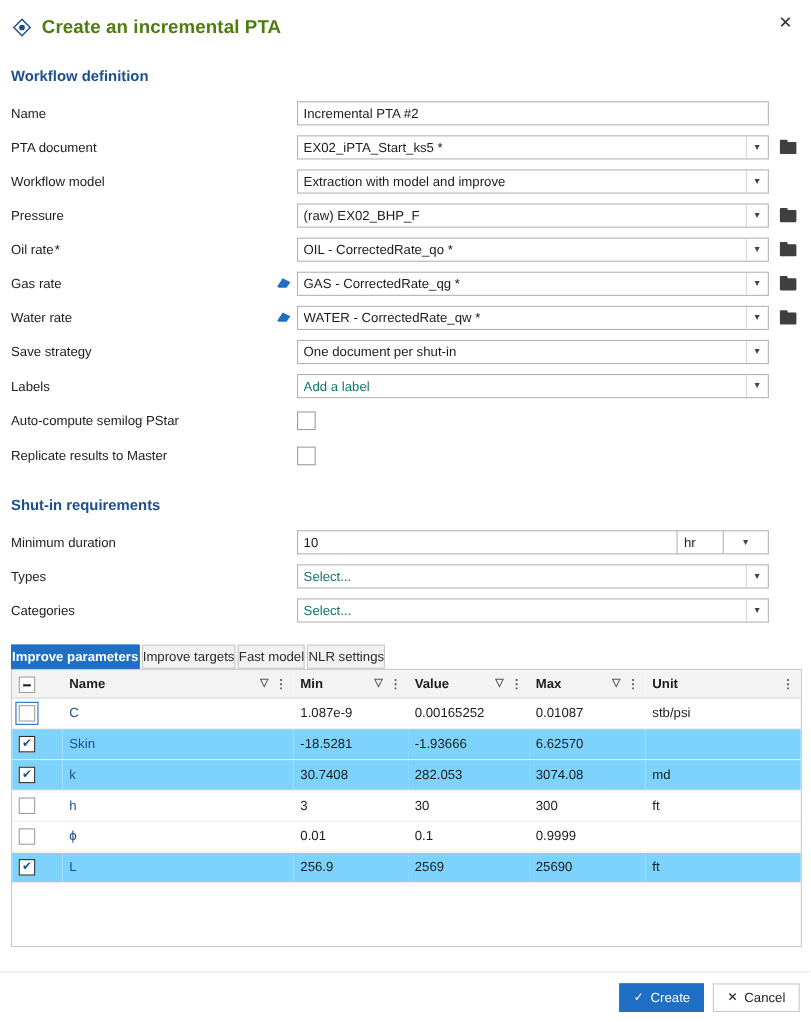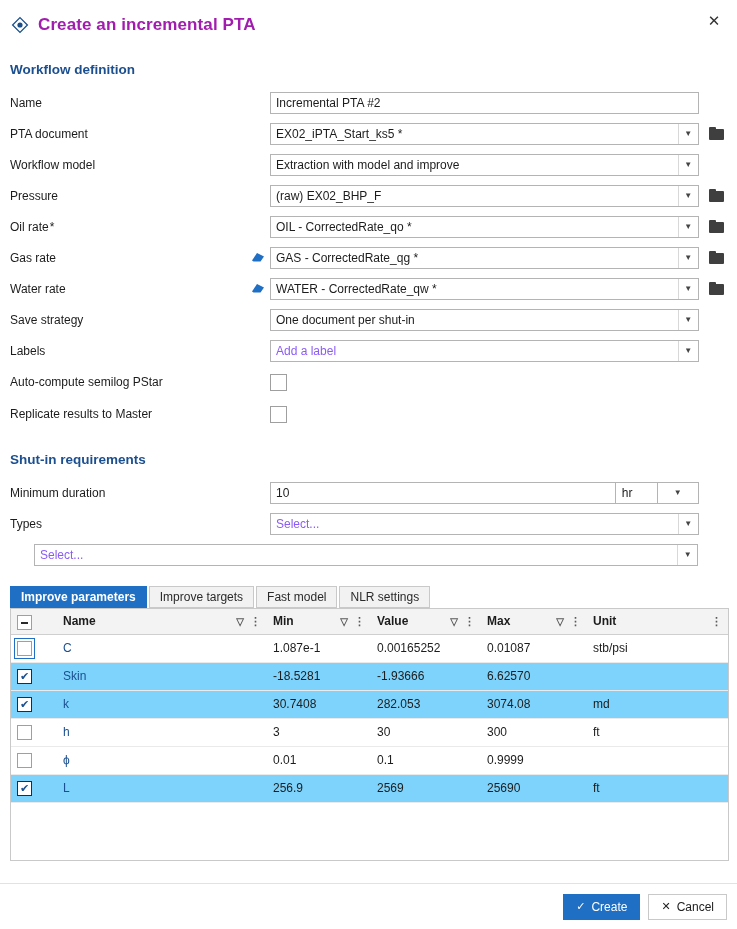--- a/index.html
+++ b/index.html
@@ -19,21 +19,21 @@
     display: flex; align-items: center;
     padding: 10px 12px 0 10px;
     height: 40px;
   }
   .title-icon {
     width: 20px; height: 20px; margin-right: 8px;
     display: flex; align-items: center; justify-content: center;
     color: #1a4f8a;
   }
   .title-text {
-    font-size: 17px; color: #a21caf; font-weight: bold;
+    font-size: 17px; color: #4d7c0f; font-weight: bold;
     letter-spacing: 0.1px;
   }
   .close-btn {
     position: absolute; top: 12px; right: 14px;
     width: 18px; height: 18px;
     color: #333; font-size: 15px; line-height: 18px;
     text-align: center; cursor: pointer;
   }
 
   
@@ -74,21 +74,21 @@
   }
   input.txt { width: 100%; outline: none; }
   input.txt::placeholder { color: #9a9a9a; }
 
   .combo {
     position: relative; width: 100%;
     padding-right: 22px;
     justify-content: flex-start;
   }
   .combo .val { overflow: hidden; white-space: nowrap; text-overflow: ellipsis; }
-  .combo .val.placeholder { color: #8b5cf6; }
+  .combo .val.placeholder { color: #0f766e; }
   .combo .arrow {
     position: absolute; right: 0; top: 0; bottom: 0; width: 20px;
     display: flex; align-items: center; justify-content: center;
     border-left: 1px solid #d8d8d8;
     color: #444; font-size: 8px;
   }
 
   .folder-btn {
     width: 26px; height: 22px; margin-left: 6px;
     border: 1px solid transparent;
@@ -130,21 +130,21 @@
     color: #444; font-size: 8px;
   }
 
   
   .tabs {
     display: flex; align-items: flex-end;
     padding: 0 0 0 10px; margin-top: 14px;
     height: 24px;
   }
   .tab {
-    height: 22px; padding: 0 10px;
+    height: 22px; padding: 0 0;
     border: 1px solid #c9c9c9;
     background: #f2f2f2;
     display: flex; align-items: center;
     font-size: 12px; color: #2a2a2a;
     margin-right: 2px; cursor: pointer;
   }
   .tab.active {
     background: #1f6fc4; color: #ffffff; border-color: #1f6fc4;
     font-weight: bold;
   }
@@ -424,20 +424,21 @@
       <div class="field-area">
         <div class="combo">
           <span class="val placeholder">Select...</span>
           <span class="arrow">▼</span>
         </div>
         <div style="width:26px;margin-left:6px;"></div>
       </div>
     </div>
 
     <div class="row">
+      <div class="row-label">Categories</div>
       <div class="eraser-wrap"></div>
       <div class="field-area">
         <div class="combo">
           <span class="val placeholder">Select...</span>
           <span class="arrow">▼</span>
         </div>
         <div style="width:26px;margin-left:6px;"></div>
       </div>
     </div>
 
@@ -500,21 +501,21 @@
             </div>
           </th>
         </tr>
       </thead>
       <tbody>
         <tr>
           <td>
             <span class="cb row1-cb-focus"></span>
           </td>
           <td class="name-cell">C</td>
-          <td>1.087e-1</td>
+          <td>1.087e-9</td>
           <td>0.00165252</td>
           <td>0.01087</td>
           <td>stb/psi</td>
         </tr>
         <tr class="selected">
           <td>
             <span class="cb checked"></span>
           </td>
           <td class="name-cell">Skin</td>
           <td>-18.5281</td>

